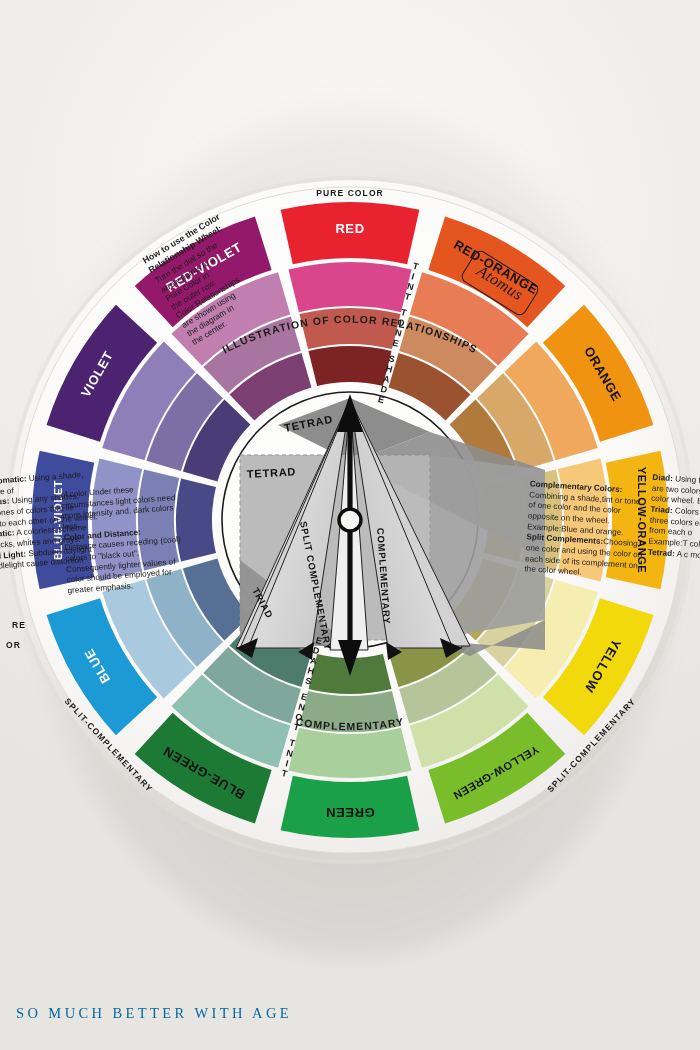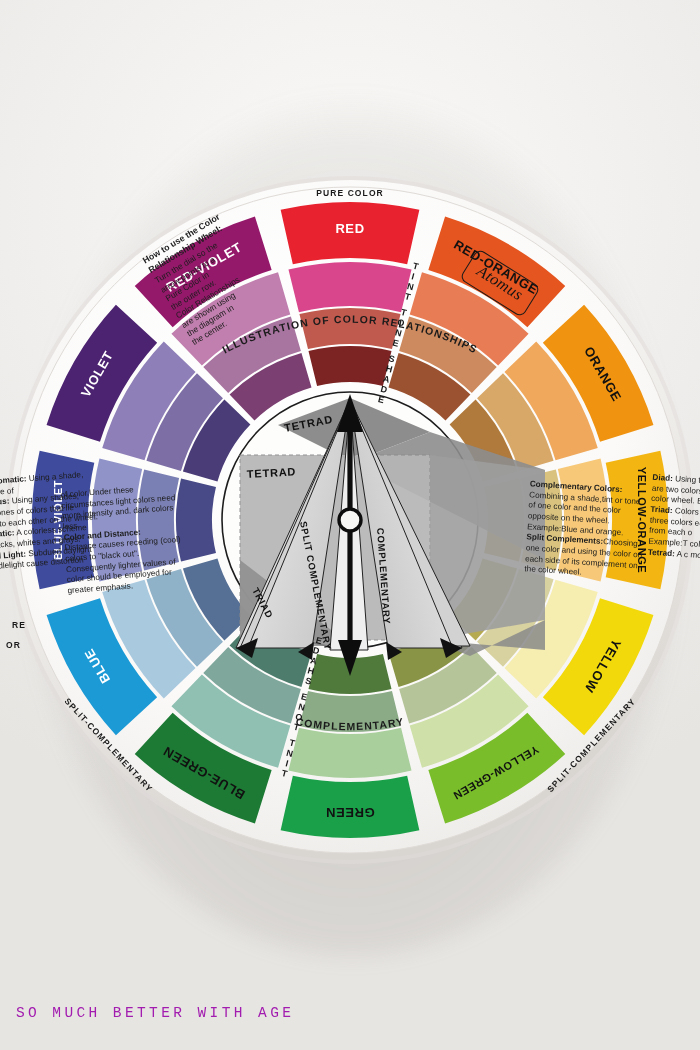--- a/index.html
+++ b/index.html
@@ -91,22 +91,22 @@
     font-style:italic;
     font-size:16px;
     color:#141414;
     letter-spacing:.5px;
   }
 
   #watermark{
     position:absolute;left:16px;top:1005px;
     font-size:14.5px;
     letter-spacing:3.4px;
-    color:#a21caf;
-    font-family:Liberation Mono, monospace;
+    color:#0369a1;
+    font-family:Liberation Serif, serif;
   }
 </style>
 </head>
 <body>
 
 <div id="backdrop"></div>
 <div id="shadow"></div>
 
 <div id="stage">
 

